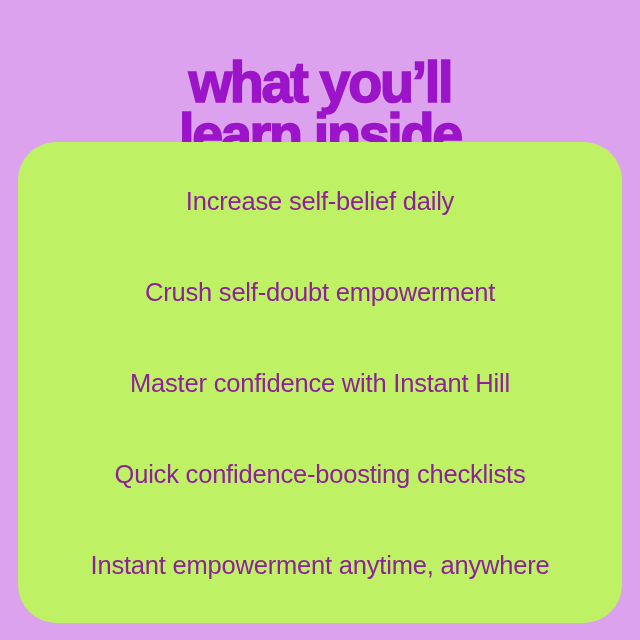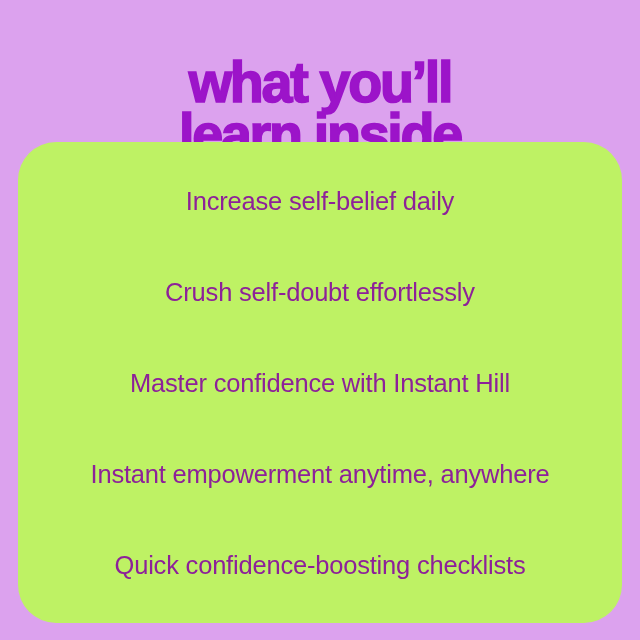--- a/index.html
+++ b/index.html
@@ -99,20 +99,20 @@
 <div id="poster" style="background: rgb(220, 162, 238); padding-left: 46px;">
 
   <h1 id="heading" style="color: rgb(156, 20, 201); -webkit-text-stroke: 1.7px rgb(156, 20, 201);">
     <span class="hline hline-1">what you’ll</span>
     <span class="hline hline-2">learn inside</span>
   </h1>
 
   <div id="card" style="background: #bef264;">
     <ul id="benefit-list">
       <li style="color: rgb(141, 33, 153);">Increase self-belief daily</li>
-      <li style="color: rgb(141, 33, 153);">Crush self-doubt effortlessly</li>
+      <li style="color: rgb(141, 33, 153);">Crush self-doubt empowerment</li>
       <li style="color: rgb(141, 33, 153);">Master confidence with Instant Hill</li>
+      <li style="color: rgb(141, 33, 153);">Quick confidence-boosting checklists</li>
       <li style="color: rgb(141, 33, 153);">Instant empowerment anytime, anywhere</li>
-      <li style="color: rgb(141, 33, 153);">Quick confidence-boosting checklists</li>
     </ul>
   </div>
 
 </div>
 
 </body></html>

